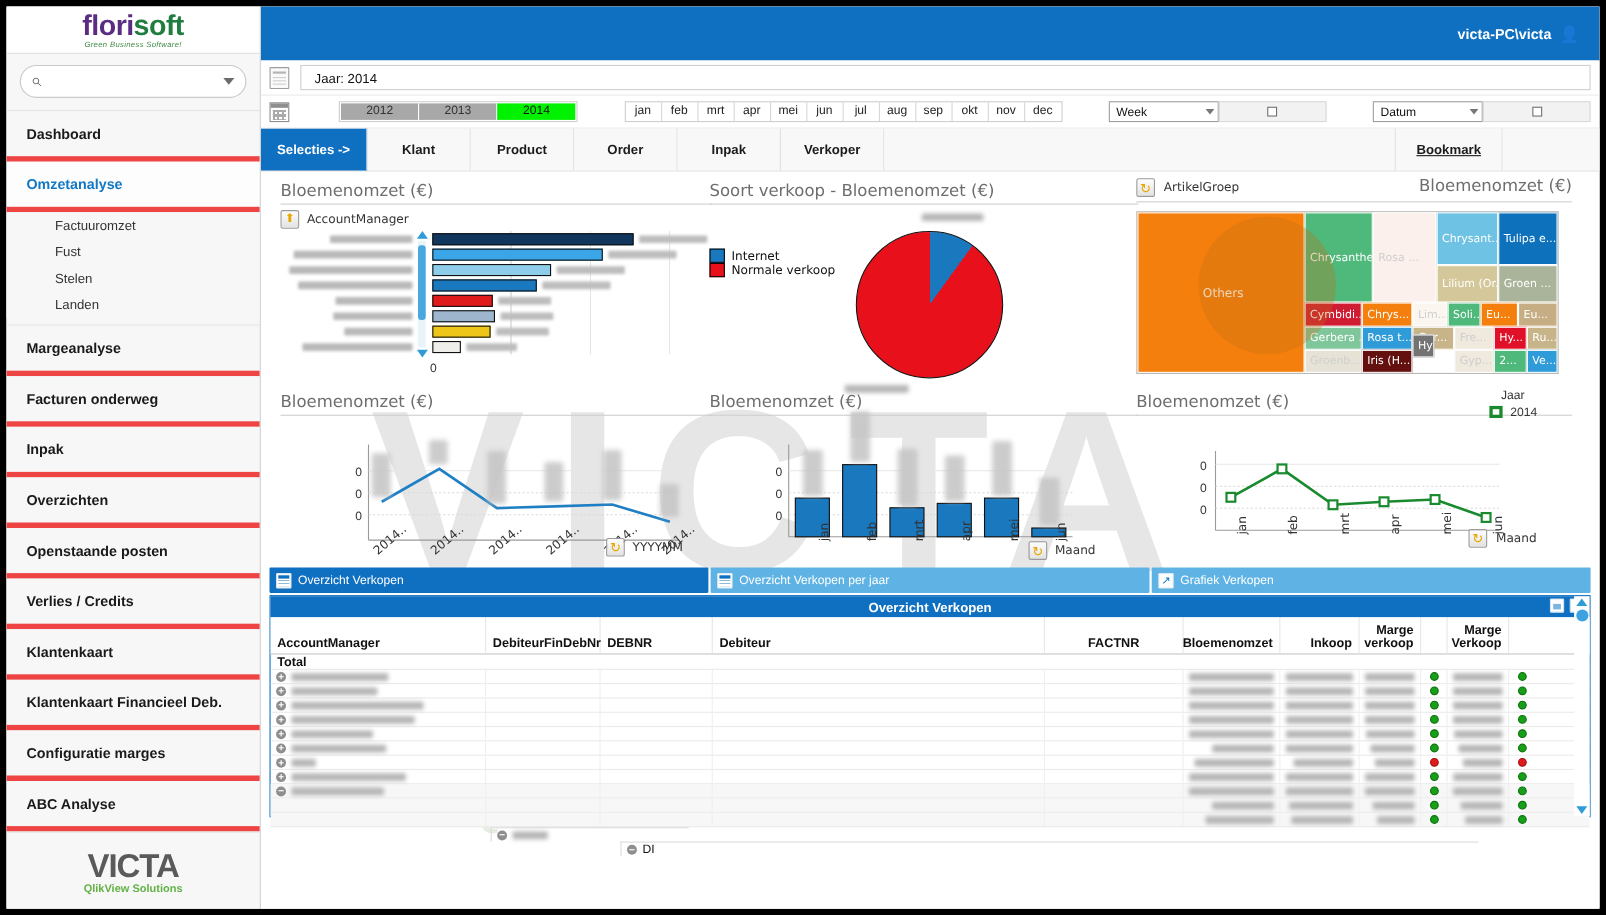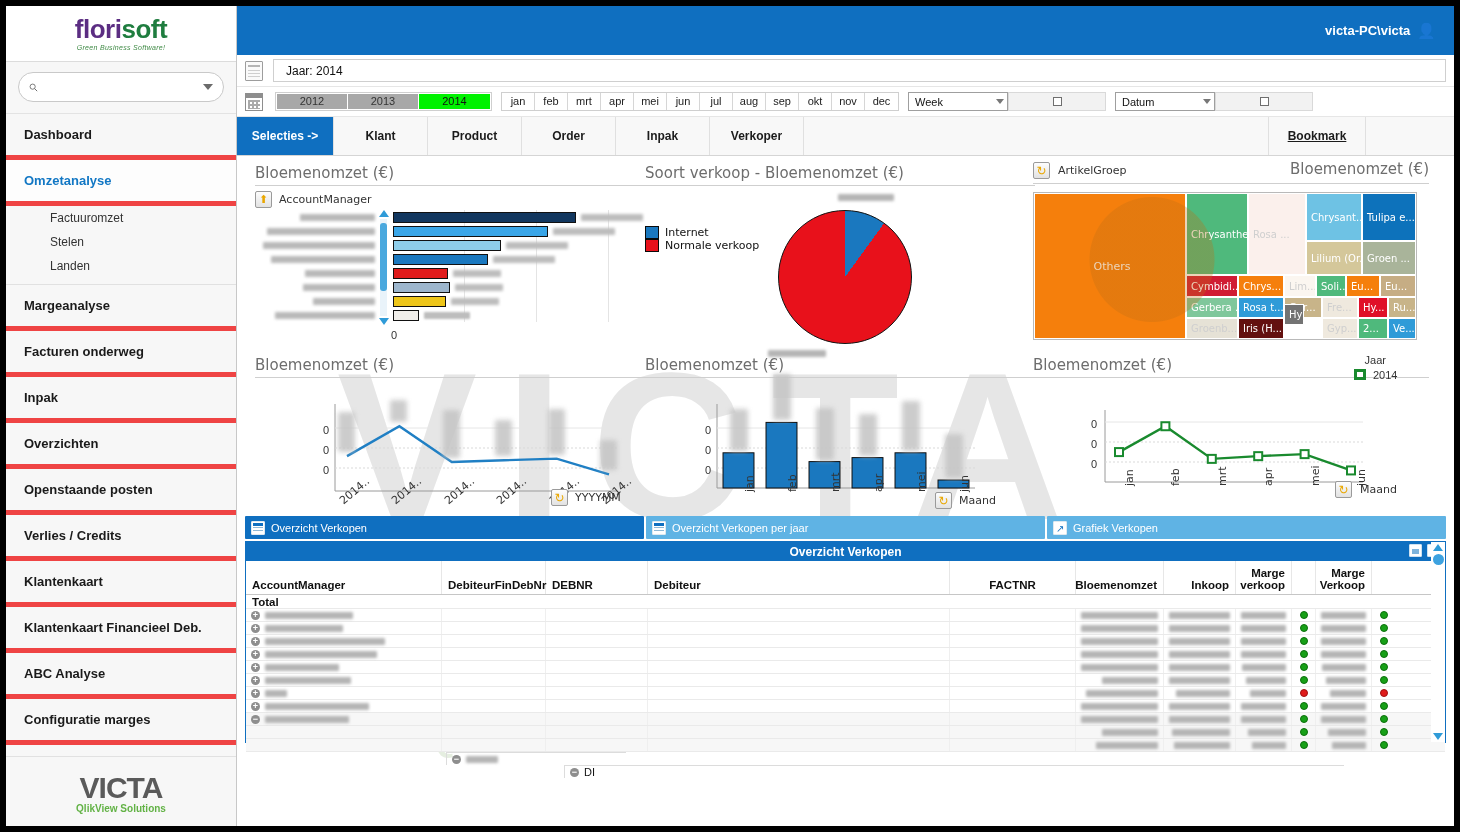--- a/index.html
+++ b/index.html
@@ -93,21 +93,21 @@
   .ico-box:before{content:"";position:absolute;left:2px;top:3px;right:2px;height:2px;background:#b5b5b5;}
   .ico-box:after{content:"";position:absolute;left:2px;top:8px;right:2px;height:1px;
     box-shadow:0 3px 0 #cfcfcf,0 6px 0 #cfcfcf;background:#cfcfcf;}
   .jaar-field {
     flex:1; height:23px; border:1px solid #cfcfcf; background:#fff;
     display:flex; align-items:center; padding-left:12px; font-size:12px; color:#111;
   }
 
   .yearbar {
     height:30px; display:flex; align-items:center;
-    padding:0 8px; border-bottom:1px solid #e6e6e6; background:#fff;
+    padding:0 8px; border-bottom:1px solid #e6e6e6; background:#fff;justify-content:space-between;
   }
   .cal-ico { width:18px;height:18px;border:1px solid #8e8e8e;margin-right:12px;background:#fff;position:relative;}
   .cal-ico:before{content:"";position:absolute;left:0;right:0;top:0;height:4px;background:#8e8e8e;}
   .cal-ico:after{content:"";position:absolute;left:2px;top:6px;width:12px;height:9px;
     background:
       repeating-linear-gradient(to right,#8e8e8e 0 2px,transparent 2px 4px),
       repeating-linear-gradient(to bottom,#8e8e8e 0 2px,transparent 2px 4px);
     opacity:.75;}
   .yearset { display:flex; border:1px solid #cfcfcf; padding:1px; background:#fff; }
   .ycell {
@@ -278,33 +278,34 @@
         <input type="text" placeholder="" style="">
         <span class="caret-dn"></span>
       </div>
     </div>
 
 
     <div class="nav-item">Dashboard</div>
     <div class="nav-item active">Omzetanalyse</div>
     <div class="sub-wrap">
       <div class="sub-item">Factuuromzet</div>
+      <div class="sub-item">Fust</div>
       <div class="sub-item">Stelen</div>
       <div class="sub-item">Landen</div>
     </div>
     <div class="nav-item">Margeanalyse</div>
     <div class="nav-item">Facturen onderweg</div>
     <div class="nav-item">Inpak</div>
     <div class="nav-item">Overzichten</div>
     <div class="nav-item">Openstaande posten</div>
     <div class="nav-item">Verlies / Credits</div>
     <div class="nav-item">Klantenkaart</div>
     <div class="nav-item">Klantenkaart Financieel Deb.</div>
+    <div class="nav-item">Configuratie marges</div>
     <div class="nav-item">ABC Analyse</div>
-    <div class="nav-item">Configuratie marges</div>
 
     <div class="side-foot">
       <div class="victa">VICTA</div>
       <div class="victa-sub">QlikView Solutions</div>
       
     </div>
   </div>
 
   <div id="main">
 

